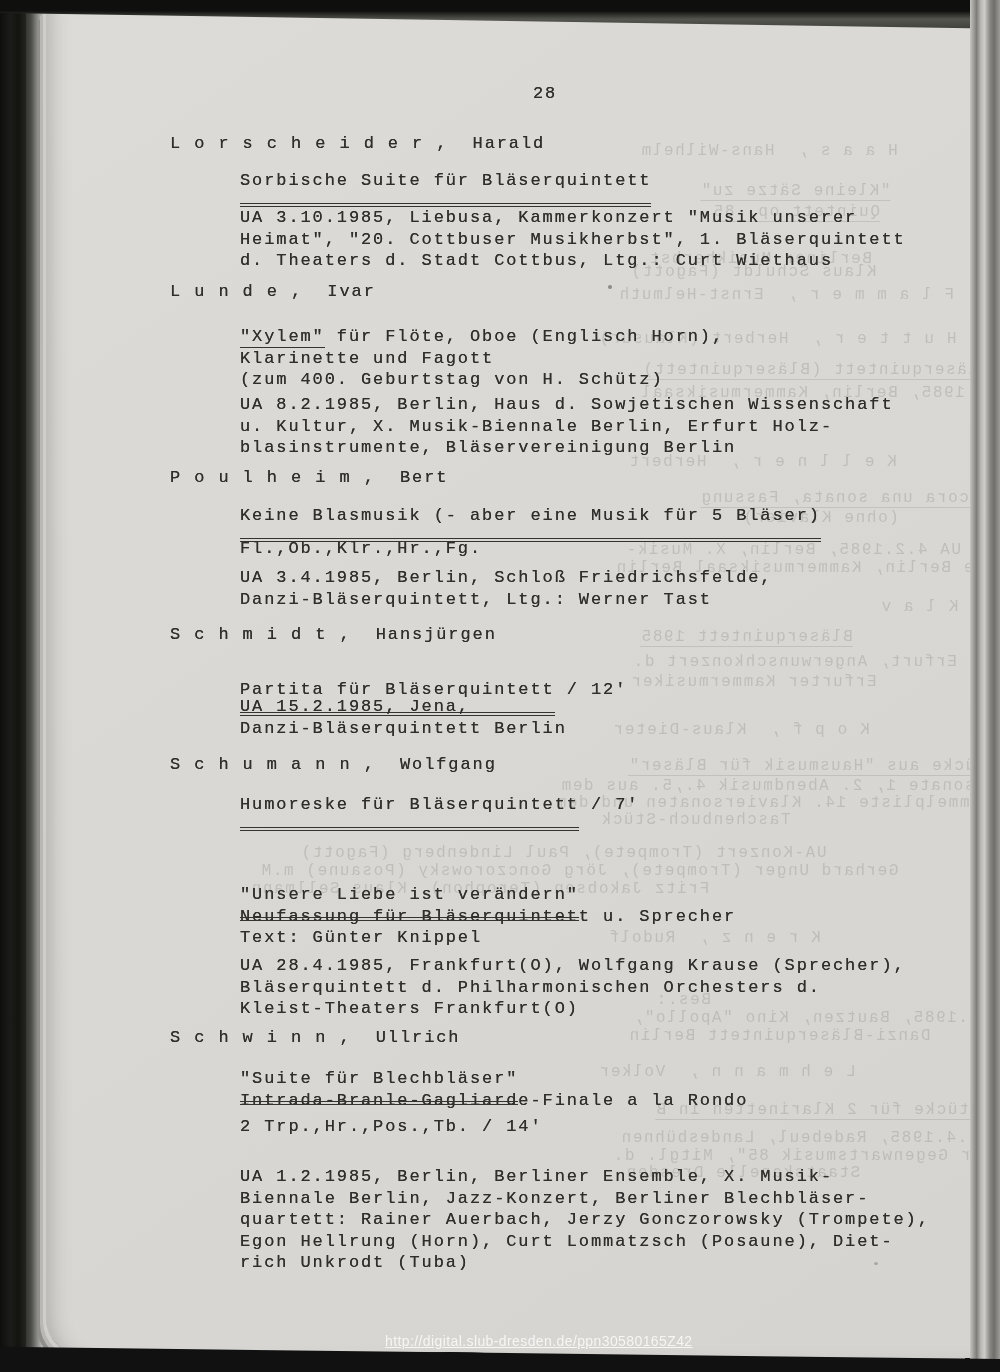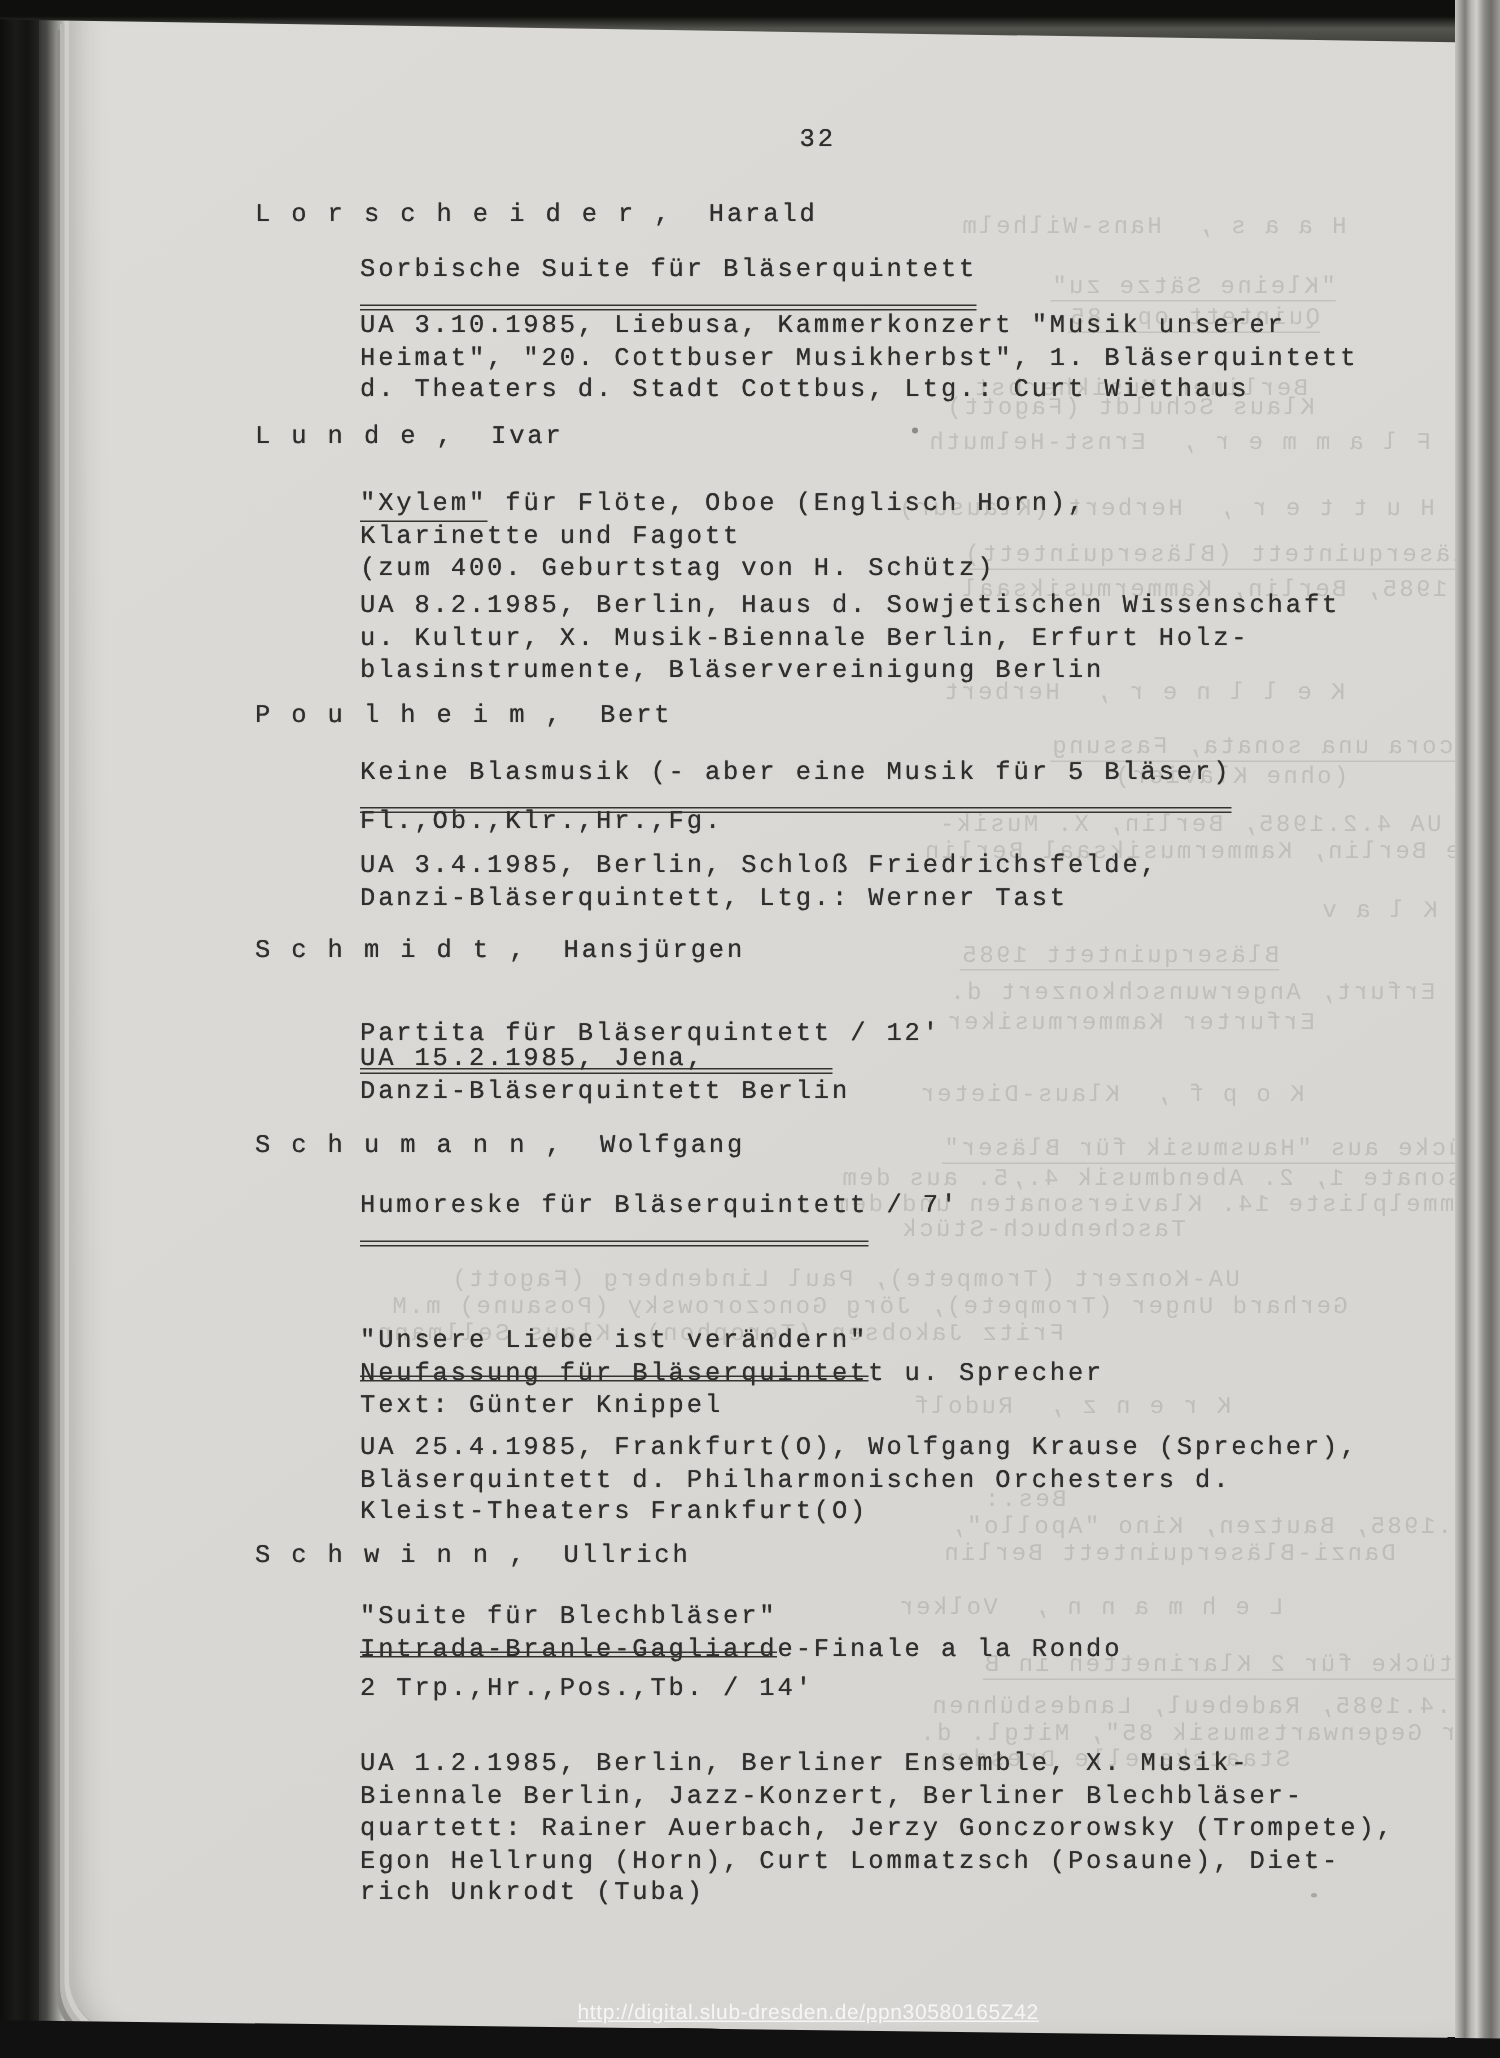--- a/index.html
+++ b/index.html
@@ -89,21 +89,21 @@
       <div class="bleed-line" style="top: 991px; left: 655px;">Bes.:</div>
       <div class="bleed-line" style="top: 1009px; left: 632px;">UA 11.4.1985, Bautzen, Kino "Apollo",</div>
       <div class="bleed-line" style="top: 1027px; left: 628px;">Danzi-Bläserquintett Berlin</div>
       <div class="bleed-line" style="top: 1063px; left: 598px;">L e h m a n n ,  Volker</div>
       <div class="bleed-line bleed-u" style="top: 1101px; left: 655px;">3 Stücke für 2 Klarinetten in B</div>
       <div class="bleed-line" style="top: 1129px; left: 620px;">UA 23.4.1985, Radebeul, Landesbühnen</div>
       <div class="bleed-line" style="top: 1147px; left: 612px;">"Werkstatt der Gegenwartsmusik 85", Mitgl. d.</div>
       <div class="bleed-line" style="top: 1164px; left: 625px;">Staatskapelle Dresden</div>
     </div>
 
-  <div class="abs line" style="left:533px;top:84px">32</div>
+  <div class="abs line" style="left:533px;top:84px">28</div>
 
   <div class="abs line" style="left:170px;top:134px">L o r s c h e i d e r ,  Harald</div>
   <div class="abs line" style="left:240px;top:171px"><span class="uu">Sorbische Suite für Bläserquintett</span></div>
   <div class="abs block" style="left:240px;top:207px">
     <div class="line">UA 3.10.1985, Liebusa, Kammerkonzert "Musik unserer</div>
     <div class="line">Heimat", "20. Cottbuser Musikherbst", 1. Bläserquintett</div>
     <div class="line">d. Theaters d. Stadt Cottbus, Ltg.: Curt Wiethaus</div>
   </div>
 
   <div class="abs line" style="left:170px;top:282px">L u n d e ,  Ivar</div>
@@ -134,21 +134,21 @@
   </div>
 
   <div class="abs line" style="left:170px;top:755px">S c h u m a n n ,  Wolfgang</div>
   <div class="abs line" style="left:240px;top:795px"><span class="uu">Humoreske für Bläserquintett</span><span> / 7'</span></div>
   <div class="abs block" style="left:240px;top:884px">
     <div class="line"><span class="uu">"Unsere Liebe ist verändern"</span></div>
     <div class="line">Neufassung für Bläserquintett u. Sprecher</div>
     <div class="line">Text: Günter Knippel</div>
   </div>
   <div class="abs block" style="left:240px;top:955px">
-    <div class="line">UA 25.4.1985, Frankfurt(O), Wolfgang Krause (Sprecher),</div>
+    <div class="line">UA 28.4.1985, Frankfurt(O), Wolfgang Krause (Sprecher),</div>
     <div class="line">Bläserquintett d. Philharmonischen Orchesters d.</div>
     <div class="line">Kleist-Theaters Frankfurt(O)</div>
   </div>
 
   <div class="abs line" style="left:170px;top:1028px">S c h w i n n ,  Ullrich</div>
   <div class="abs block" style="left:240px;top:1068px">
     <div class="line"><span class="uu">"Suite für Blechbläser"</span></div>
     <div class="line">Intrada-Branle-Gagliarde-Finale a la Rondo</div>
   </div>
   <div class="abs block" style="left:240px;top:1116px">

